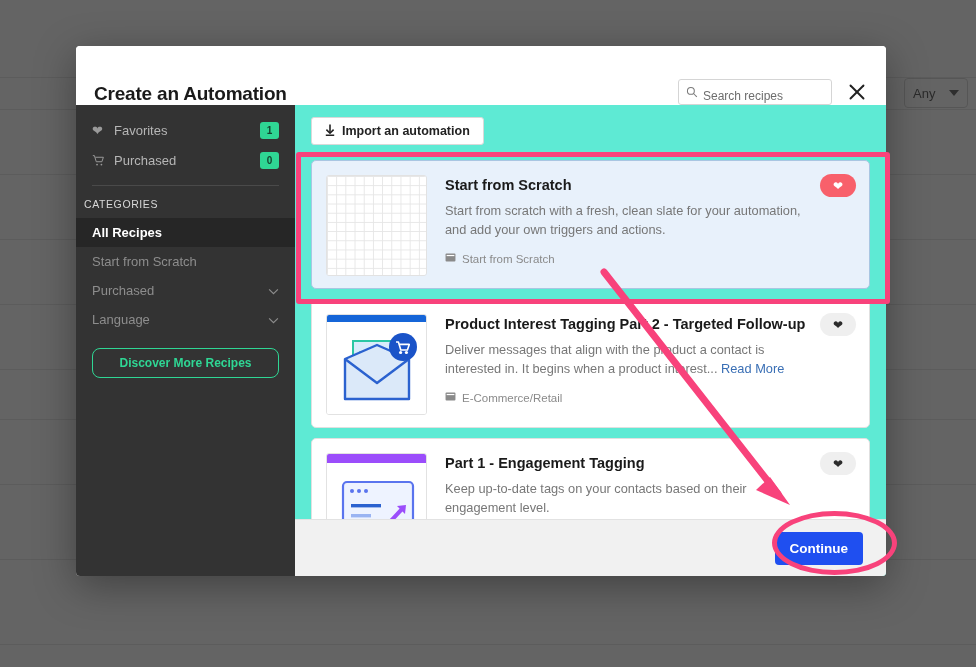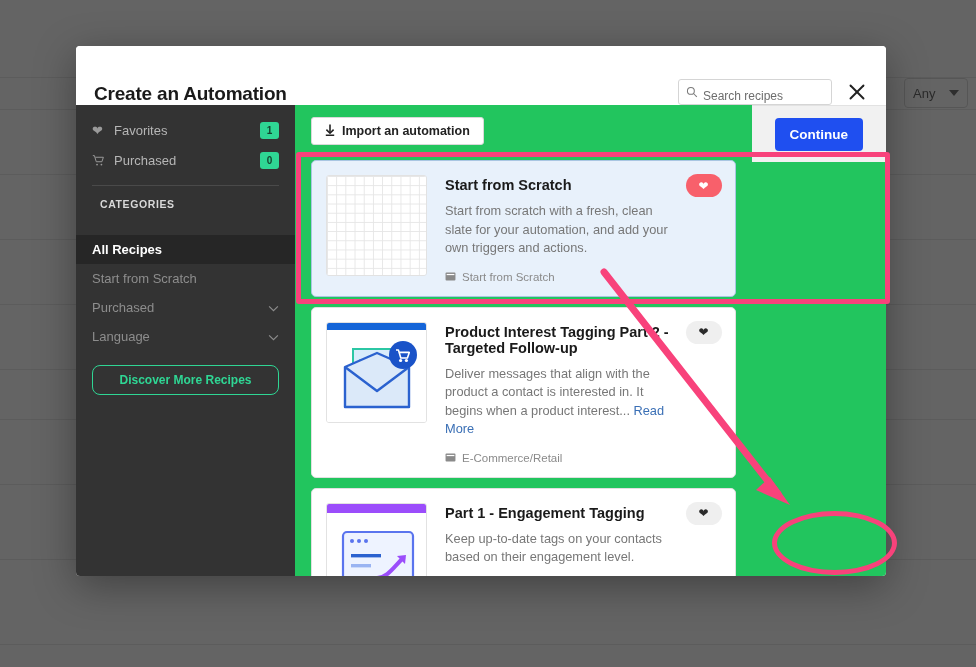--- a/index.html
+++ b/index.html
@@ -108,42 +108,42 @@
     font-size: 10px; font-weight: bold;
     border-radius: 3px;
     display: flex; align-items: center; justify-content: center;
     padding: 0 4px;
   }
   .side-divider {
     height: 1px; background: #4a4a4a;
     margin: 10px 16px 8px 16px;
   }
   .side-heading {
-    font-size: 10.5px; font-weight: bold; letter-spacing: 0.6px;
-    color: #d8d8d8; padding: 4px 16px 8px 24px;
+    font-size: 10.5px; font-weight: normal; letter-spacing: 0.6px;
+    color: #d8d8d8; padding: 4px 16px 8px 8px;
   }
   .side-item {
     height: 29px; display: flex; align-items: center;
     padding: 0 16px; font-size: 13px; color: #8d8d8d; cursor: pointer;
   }
   .side-item.active {
-    background: #262626; color: #ffffff; font-weight: bold; margin-top: 17px;
+    background: #262626; color: #ffffff; font-weight: bold;
   }
   .side-item .chev { margin-left: auto; color: #8d8d8d; }
   .discover-btn {
     margin: 14px 16px 0 16px;
     height: 30px;
     border: 1px solid #2fd694; border-radius: 8px;
     color: #2fd694; font-size: 12px; font-weight: bold;
     display: flex; align-items: center; justify-content: center;
     cursor: pointer;
   }
 
   
-  .content-col { flex: 1 1 auto; display: flex; flex-direction: row; min-width: 0; background: #22c55e; }
+  .content-col { flex: 1 1 auto; display: flex; flex-direction: column; min-width: 0; background: #5eead4; }
   .content-scroll {
     flex: 1 1 auto; overflow: hidden;
     padding: 12px 16px 0 16px;
     position: relative;
   }
   .import-btn {
     display: inline-flex; align-items: center; gap: 7px;
     height: 28px; padding: 0 13px;
     border: 1px solid #d9d9d9; border-radius: 3px;
     background: #fff; font-size: 12.5px; font-weight: bold; color: #222;

